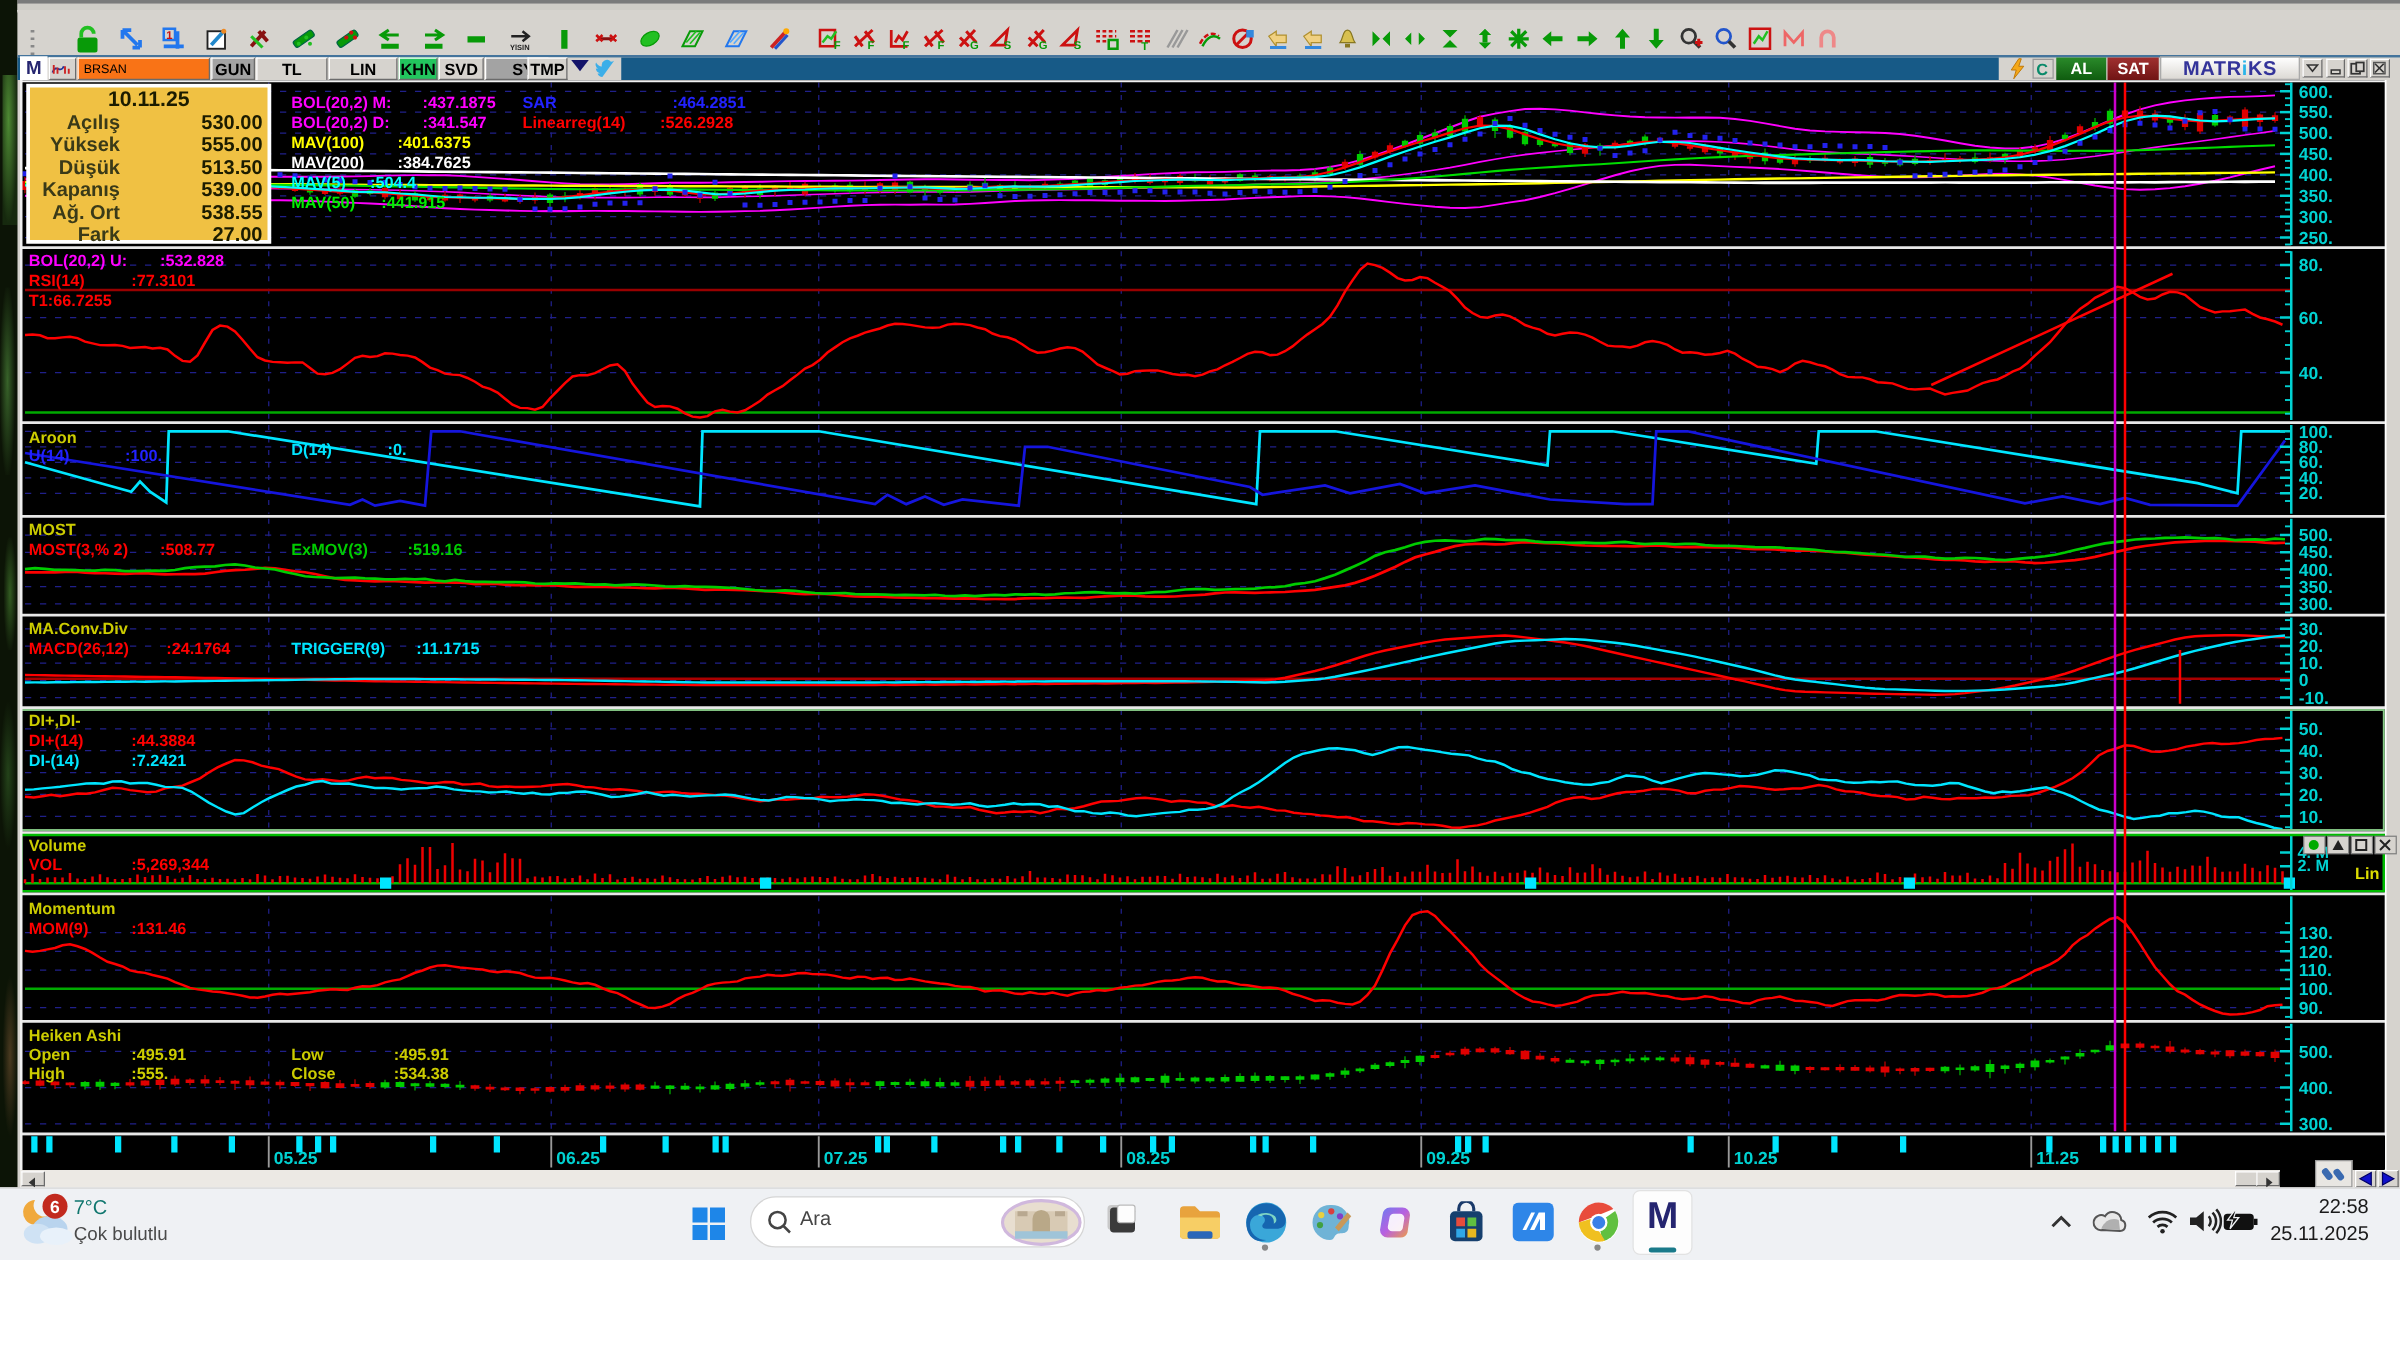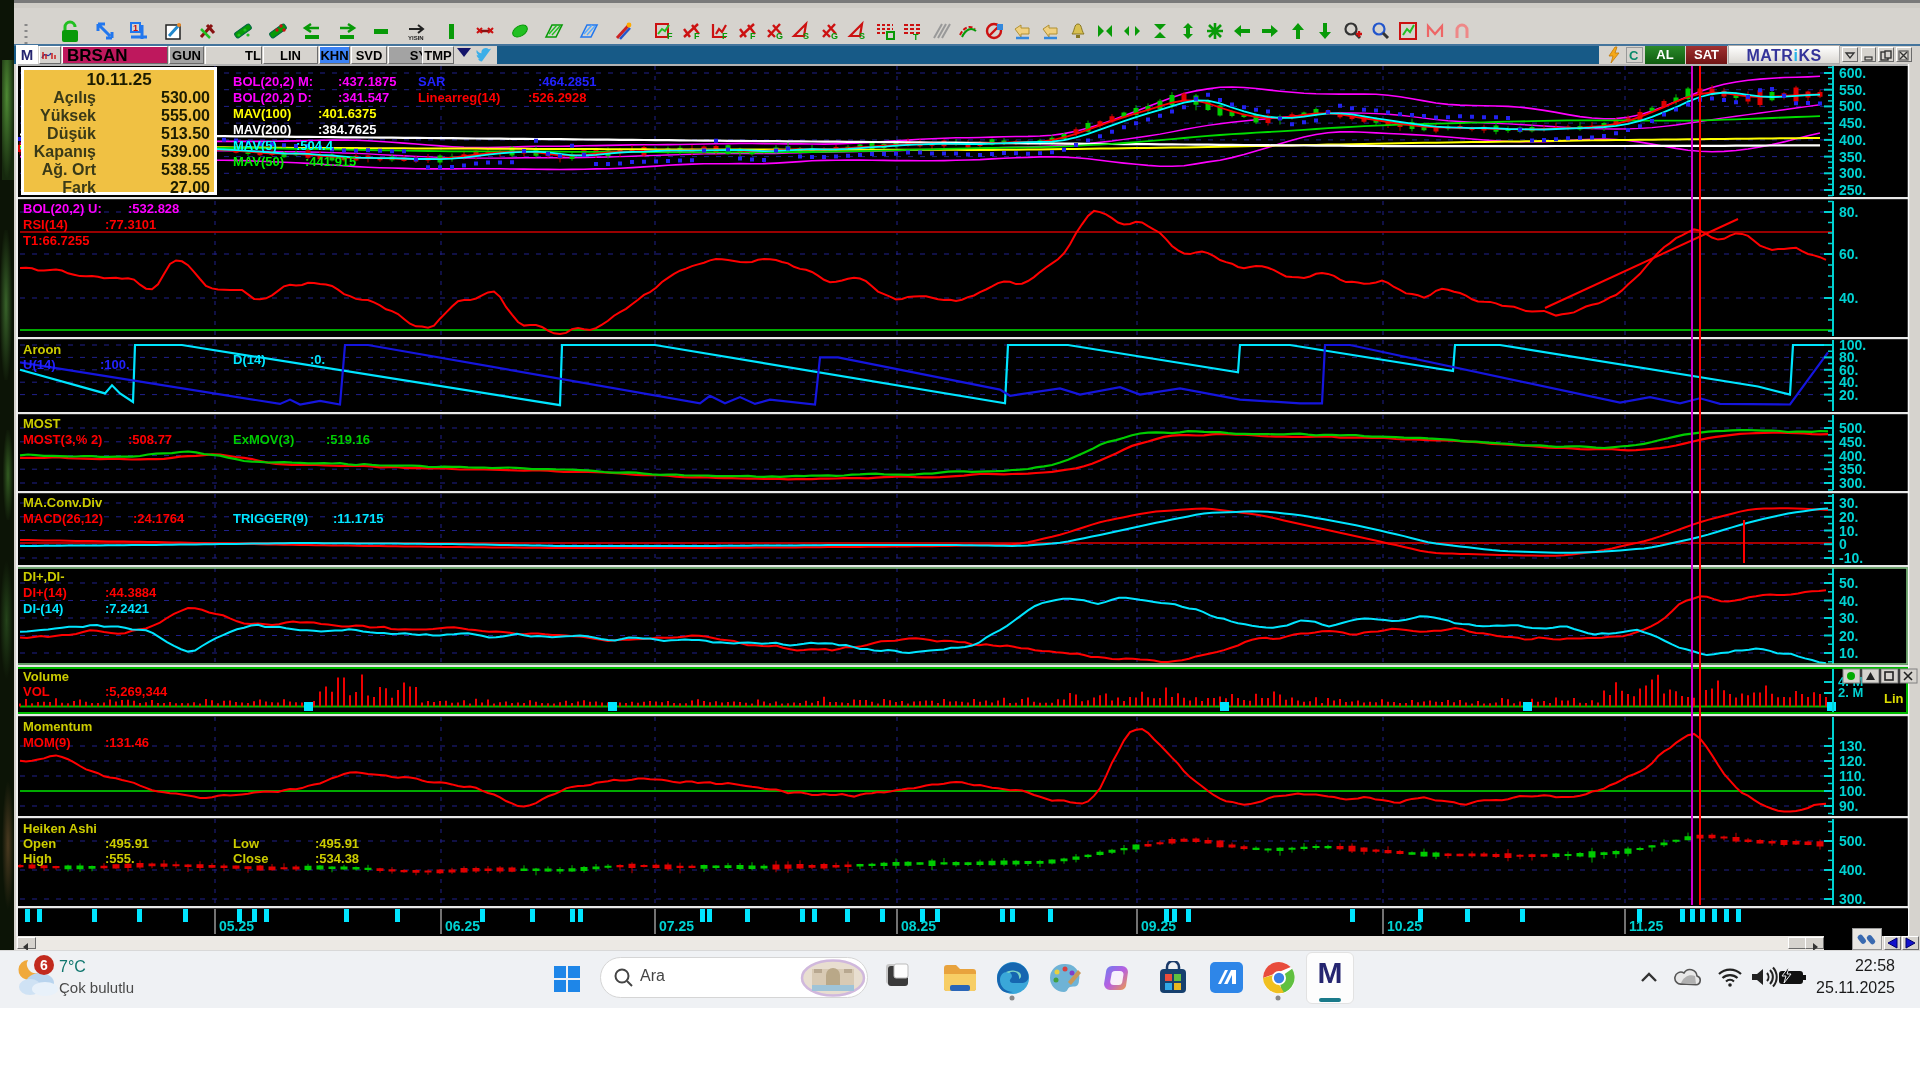--- a/index.html
+++ b/index.html
@@ -208,27 +208,27 @@
     </g>
   </svg>
 <div class="abs" style="left:14px;top:44px;width:1906px;height:2px;background:#44749c"></div>
 <div class="abs" style="left:14px;top:46px;width:1906px;height:18px;background:#175a87"></div>
 <div class="abs" style="left:16px;top:46px;width:481px;height:18px;background:#d6d3ce"></div>
 <div class="abs" style="left:16px;top:45px;width:22px;height:19px;background:#fff;color:#252570;font-weight:bold;font-size:15px;text-align:center;line-height:19px">M</div>
 <div class="abs btn3d" style="left:39px;top:46px;width:22px;height:18px"><svg width="20" height="16">
       <path d="M2 11 C5 3 8 13 11 6" stroke="#223399" stroke-width="1.5" fill="none"></path>
       <path d="M3 5 v7 M6 7 v5 M12 6 v6 M15 8 v4" stroke="#cc2222" stroke-width="1.5"></path>
     </svg></div>
-<div class="abs btn3d" style="left:62px;top:46px;width:106px;height:18px;font-size:17px;font-weight:bold;color:#000;background:#be185d;text-align:center;line-height:17px">
+<div class="abs btn3d" style="left:62px;top:46px;width:106px;height:18px;font-size:10px;font-weight:normal;color:#000;background:#f97316;text-align:center;line-height:17px">
     <span style="padding-left:4px;float:left">BRSAN</span>
   </div>
 <div class="abs btn3d" style="left:169px;top:46px;width:35px;height:18px;font-size:13px;font-weight:bold;color:#000;background:#a3a3a3;text-align:center;line-height:17px">GUN</div>
-<div class="abs btn3d" style="left:205px;top:46px;width:57px;height:30px;font-size:13px;font-weight:bold;color:#000;background:#d6d3ce;text-align:right;line-height:17px">TL</div>
+<div class="abs btn3d" style="left:205px;top:46px;width:57px;height:30px;font-size:13px;font-weight:bold;color:#000;background:#d6d3ce;text-align:center;line-height:17px">TL</div>
 <div class="abs btn3d" style="left:263px;top:46px;width:55px;height:18px;font-size:13px;font-weight:bold;color:#000;background:#d6d3ce;text-align:center;line-height:17px">LIN</div>
-<div class="abs btn3d" style="left:319px;top:46px;width:31px;height:18px;font-size:13px;font-weight:bold;color:#000;background:#3b82f6;text-align:center;line-height:17px">KHN</div>
+<div class="abs btn3d" style="left:319px;top:46px;width:31px;height:18px;font-size:13px;font-weight:bold;color:#000;background:#22c55e;text-align:center;line-height:17px">KHN</div>
 <div class="abs btn3d" style="left:351px;top:46px;width:36px;height:18px;font-size:13px;font-weight:bold;color:#000;background:#d6d3ce;text-align:center;line-height:17px">SVD</div>
 <div class="abs btn3d" style="left:388px;top:46px;width:51px;height:18px;font-size:13px;font-weight:bold;color:#000;background:#a3a3a3;text-align:right;line-height:17px">SYM</div>
 <div class="abs btn3d" style="left:422px;top:46px;width:32px;height:18px;font-size:13px;font-weight:bold;color:#000;background:#d6d3ce;text-align:center;line-height:17px">TMP</div>
 <div class="abs" style="left:455px;top:48px;width:0;height:0;border-left:7px solid transparent;border-right:7px solid transparent;border-top:9px solid #14146a;margin-left:2px"></div>
 <svg class="abs" style="left:476px;top:46px" width="20" height="17">
     <path d="M18 3 c-1 .5-2 .8-3 .9 a5 5 0 0 0-8.5 4.6 C4 8.2 2 6.6 1 4.6 c-1.2 2.4 0 5 2 6.2 -0.8 0-1.6-.2-2.2-.6 0 2.3 1.6 4.2 3.8 4.7 -0.7.2-1.5.2-2.2.1 .6 1.9 2.4 3.3 4.5 3.3" fill="#3caee8" transform="scale(0.85)"></path>
   </svg>
 <div class="abs" style="left:1599px;top:46px;width:321px;height:18px;background:#d6d3ce"></div>
 <svg class="abs" style="left:1605px;top:46px" width="18" height="18">
     <path d="M10 1 L4 10 h4 L6 17 L14 7 h-4 L12 1 z" fill="#f5a818" stroke="#c07808" stroke-width="0.8"></path>

